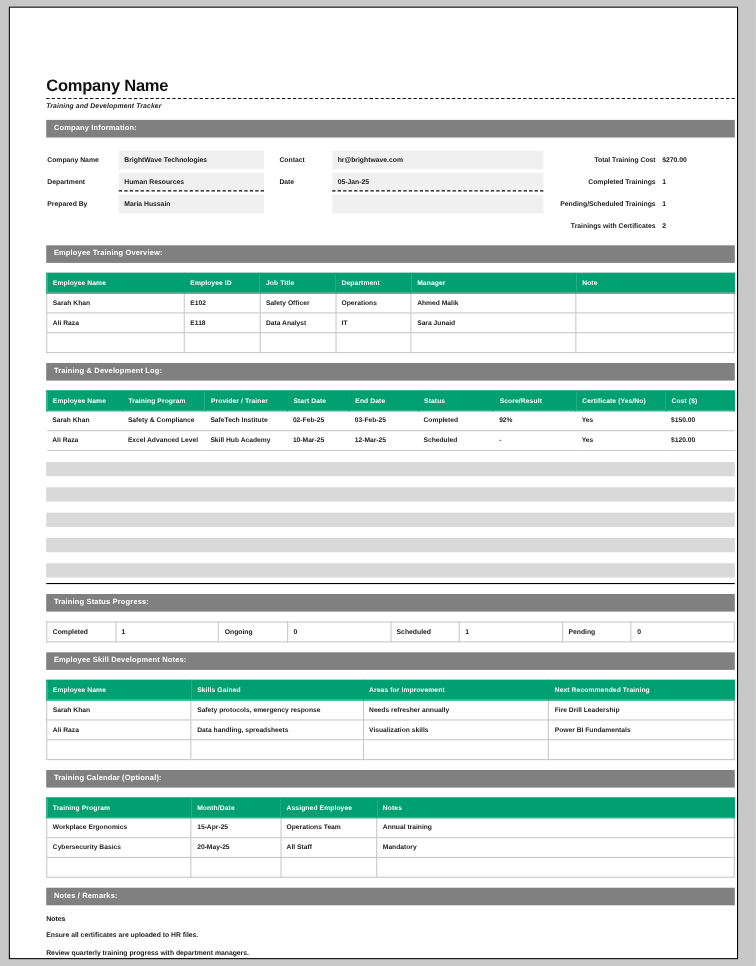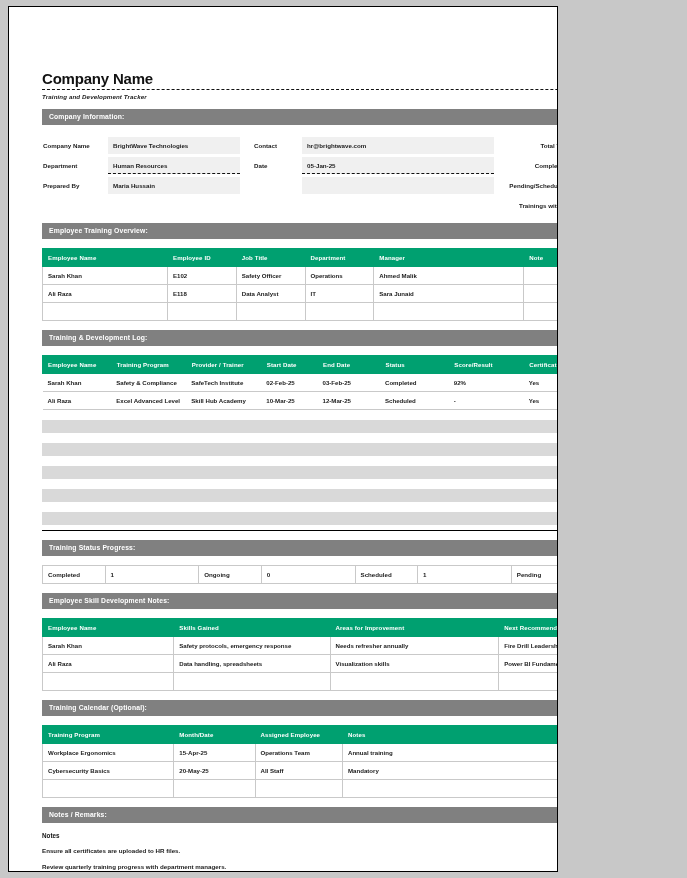--- a/index.html
+++ b/index.html
@@ -5,21 +5,21 @@
   * { box-sizing: border-box; margin: 0; padding: 0; }
   html, body {
     width: 687px;
     height: 878px;
     background: #c8c8c8;
     font-family: "Liberation Sans", sans-serif;
   }
   .page {
     position: absolute;
     left: 8px; top: 6px;
-    width: 550px; height: 866px;
+    width: 663px; height: 866px;
     background: #ffffff;
     border: 1.5px solid #000;
     overflow: hidden;
   }
   .inner {
     position: absolute;
     left: 33px; top: 0;
     width: 626px;
   }
 

